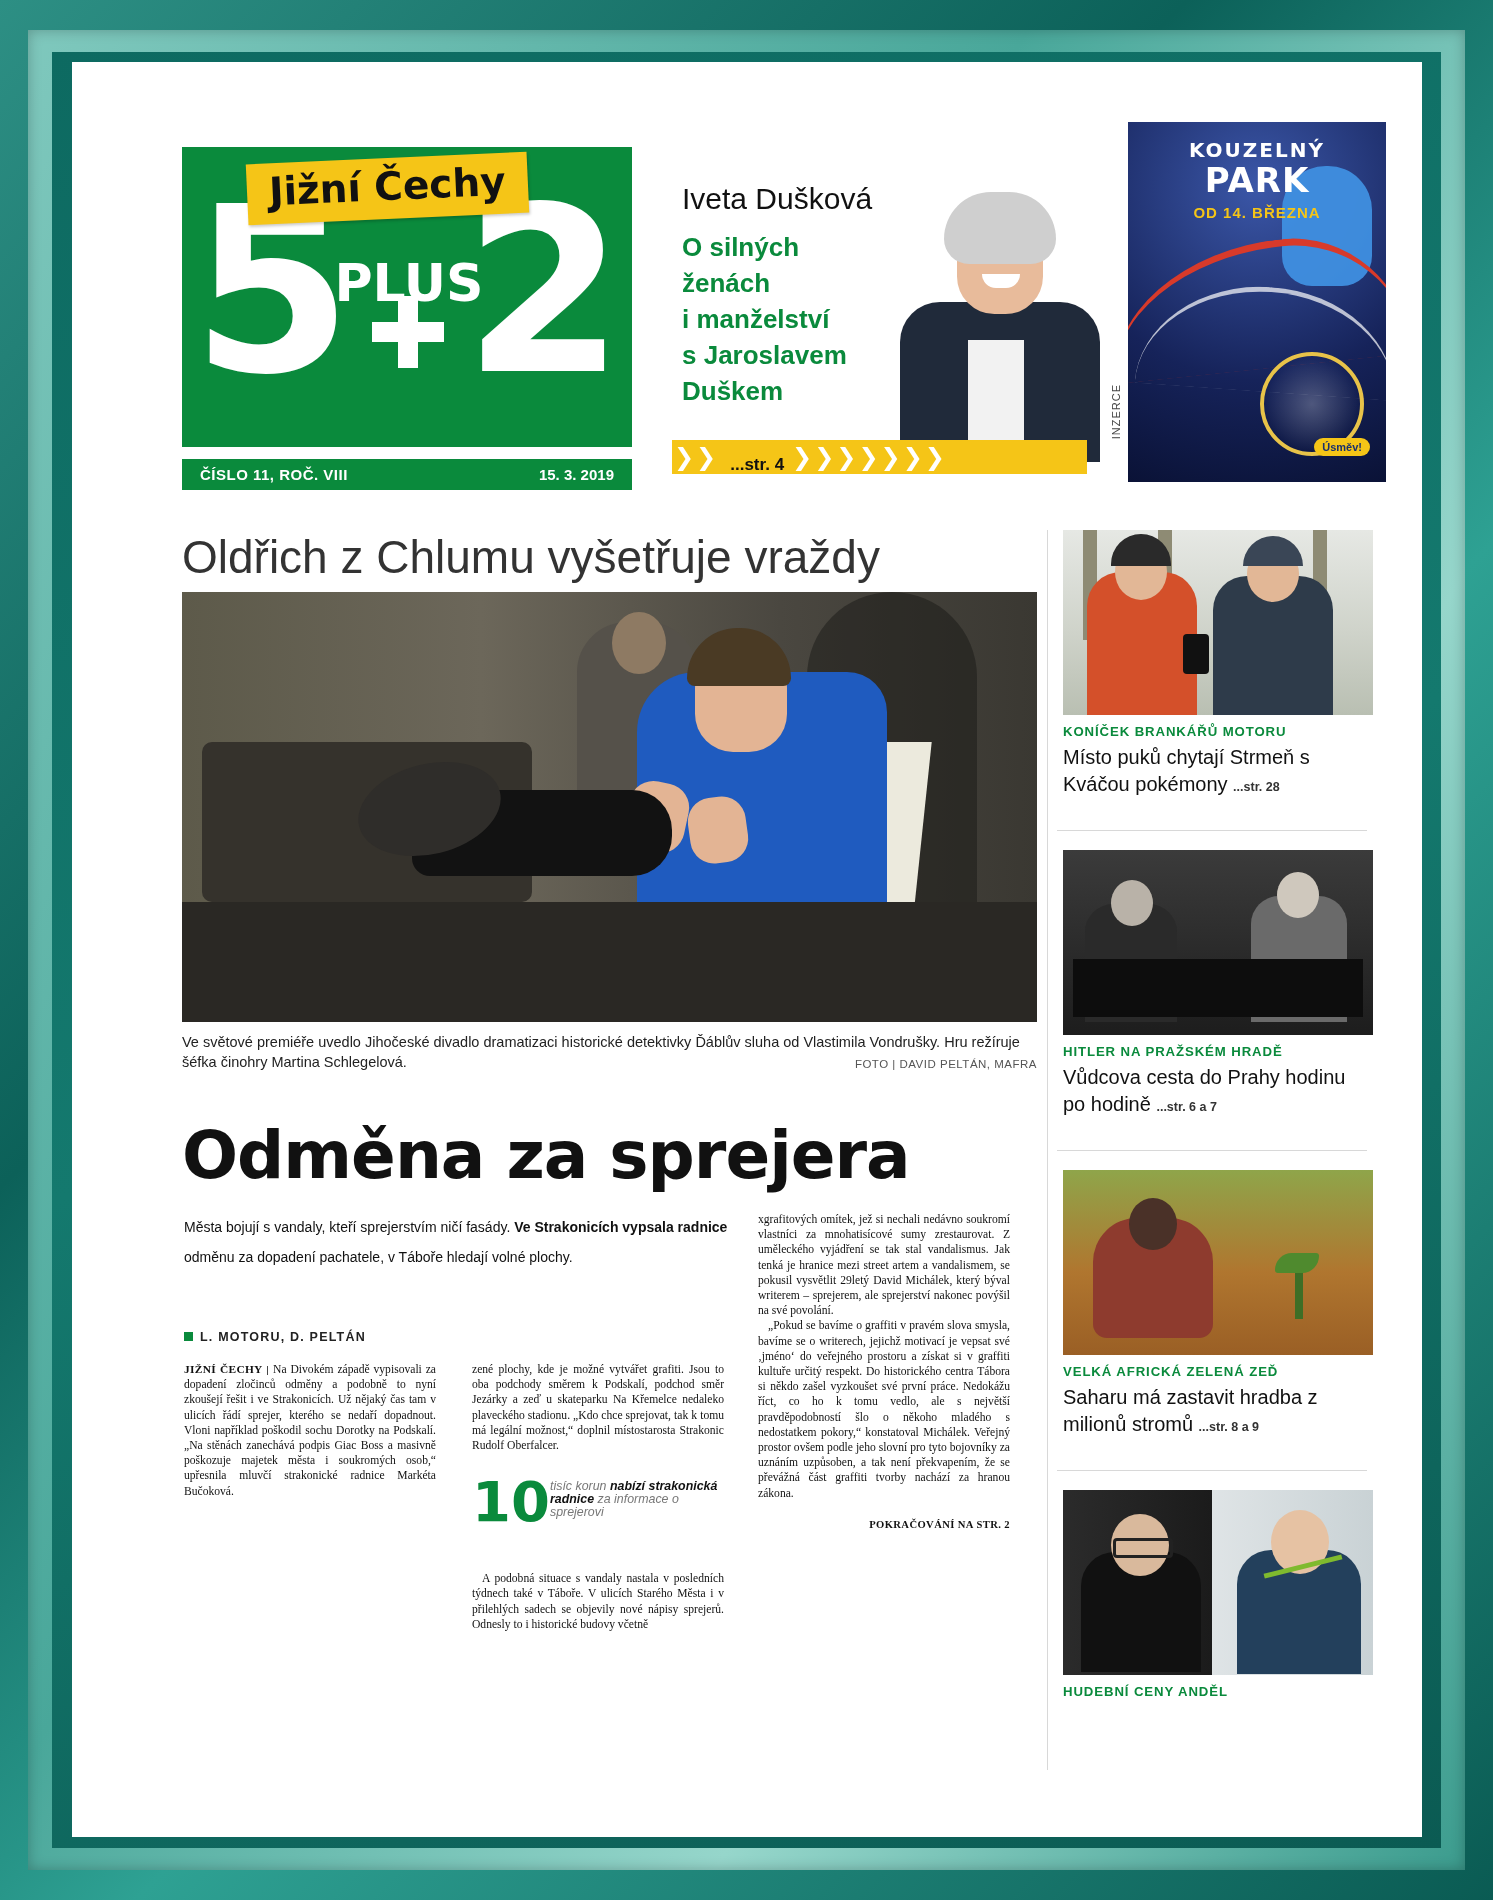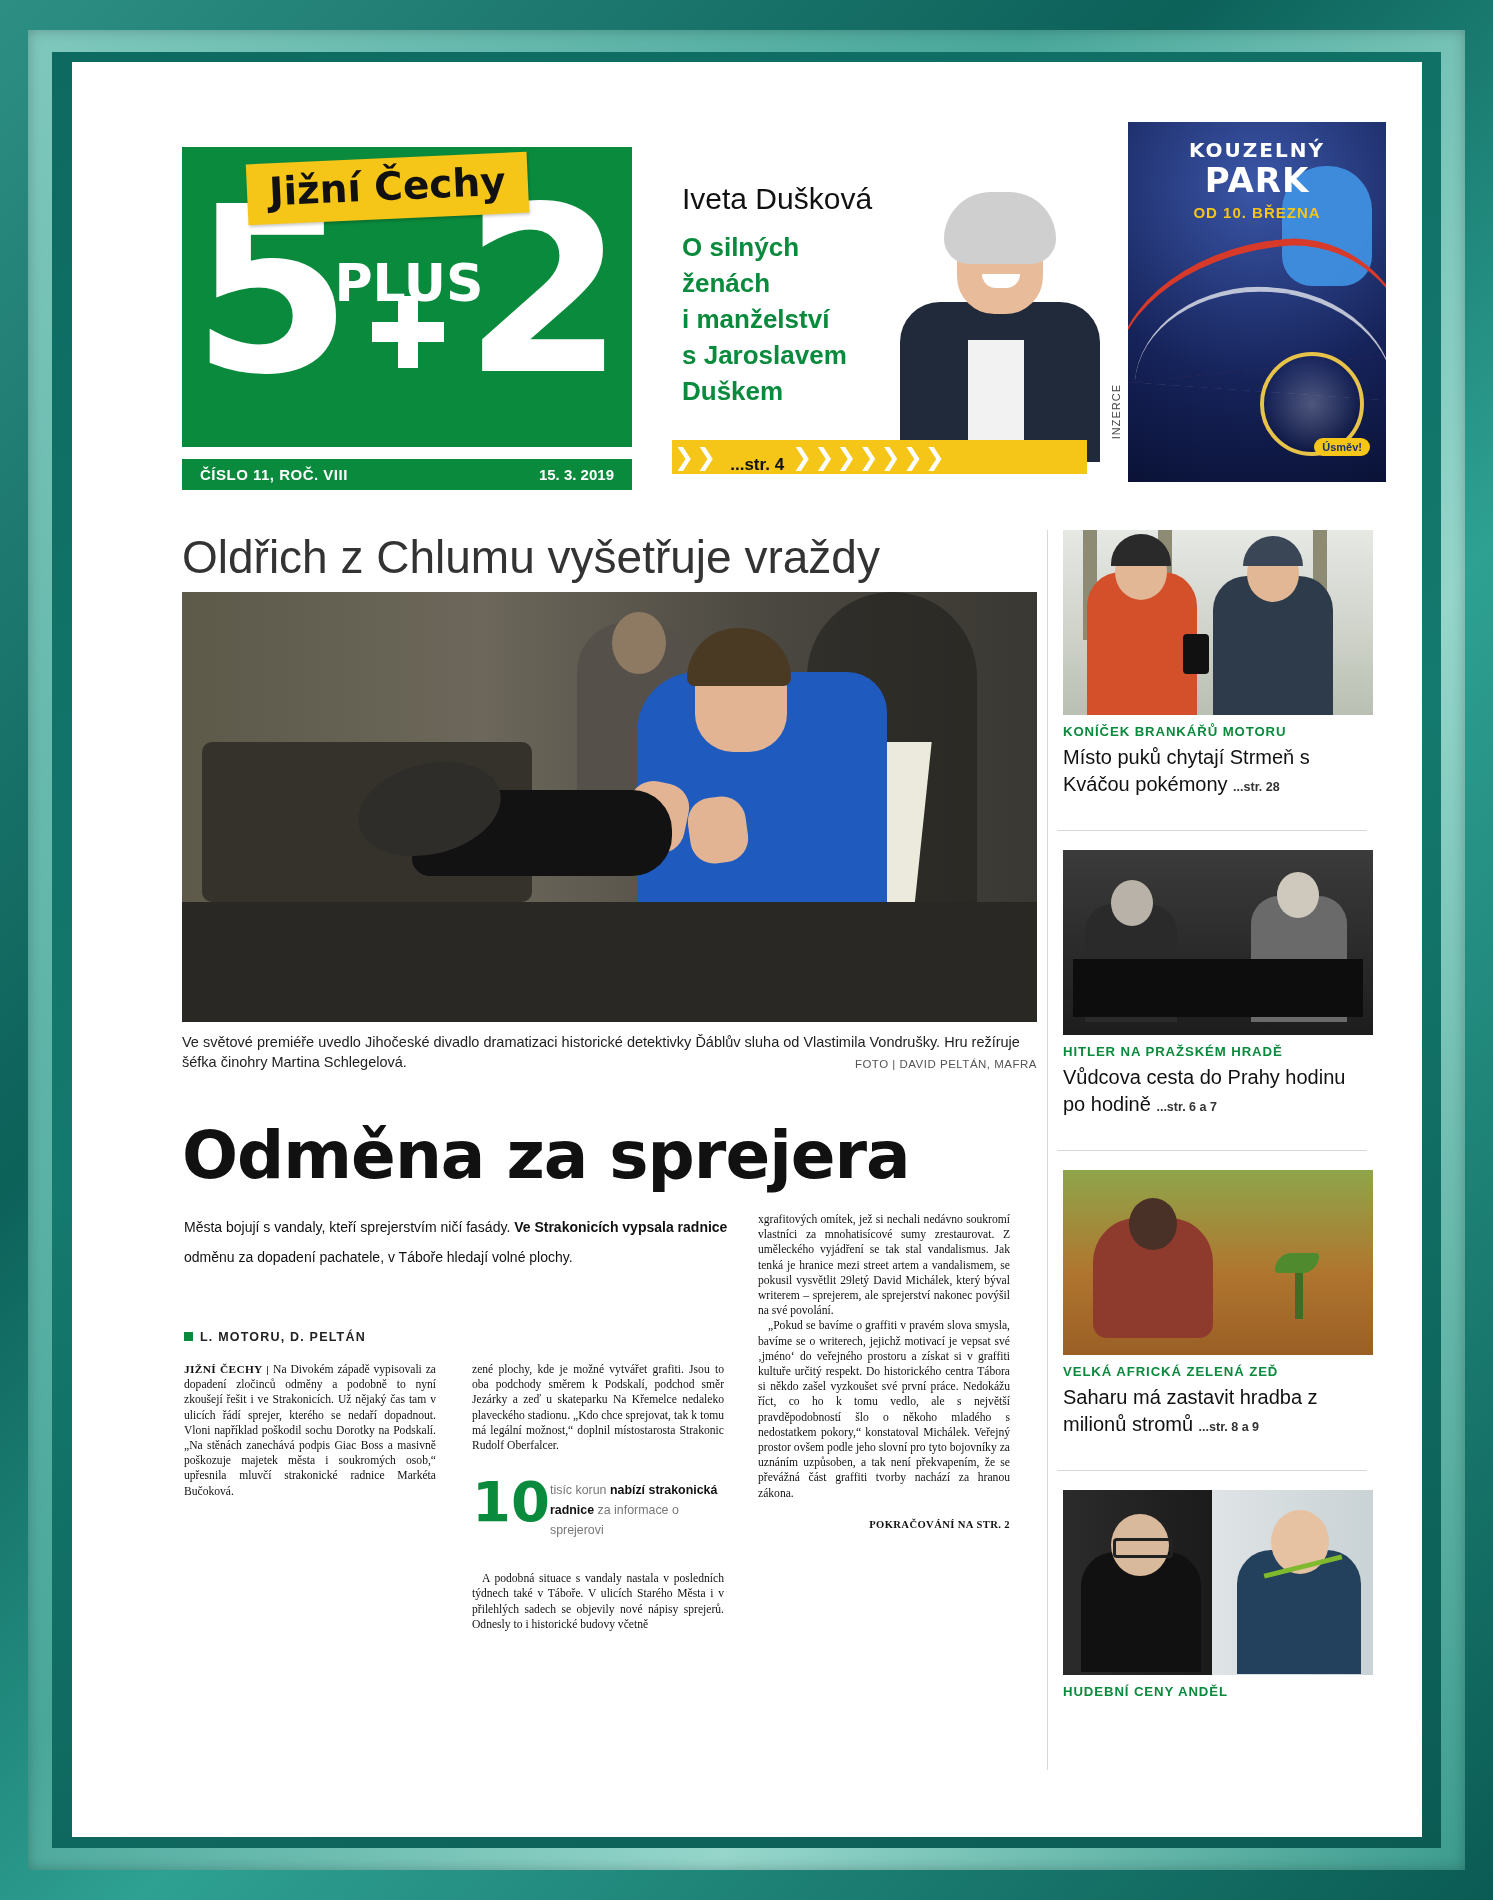--- a/index.html
+++ b/index.html
@@ -491,23 +491,24 @@
     font-weight: bold;
     color: #0a8a3c;
     font-family: "DejaVu Sans", sans-serif;
     line-height: 56px;
   }
   .fact-text {
     position: absolute;
     left: 78px; top: 6px;
     width: 180px;
     font-size: 12.4px;
-    line-height: 20px;
+    line-height: 13px;
     color: #777;
     font-family: "Liberation Sans", sans-serif;
+    font-style: italic;
   }
   .fact-text b { color: #111; }
   .cont {
     font-weight: bold;
     font-size: 10.6px;
     letter-spacing: .4px;
   }
 
   
   .rail {
@@ -638,21 +639,21 @@
       </div>
     </div>
 
     <div class="inzerce">INZERCE</div>
 
     <div class="ad">
       <div class="ad-sky"></div>
       <div class="ad-blue-figure"></div>
       <div class="ad-title">KOUZELNÝ</div>
       <div class="ad-park">PARK</div>
-      <div class="ad-date">OD 10. BŘEZNA</div>
+      <div class="ad-date">OD 14. BŘEZNA</div>
       <div class="ad-coaster"></div>
       <div class="ad-coaster2"></div>
       <div class="ad-wheel"></div>
       <div class="ad-badge">Úsměv!</div>
     </div>
   </div>
 
   <div class="top-headline">Oldřich z Chlumu vyšetřuje vraždy</div>
 
   <div class="main-photo">

